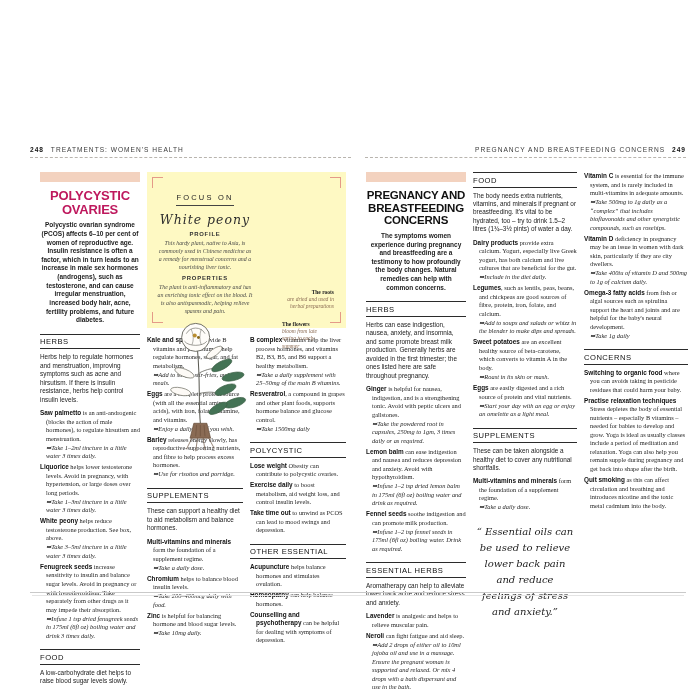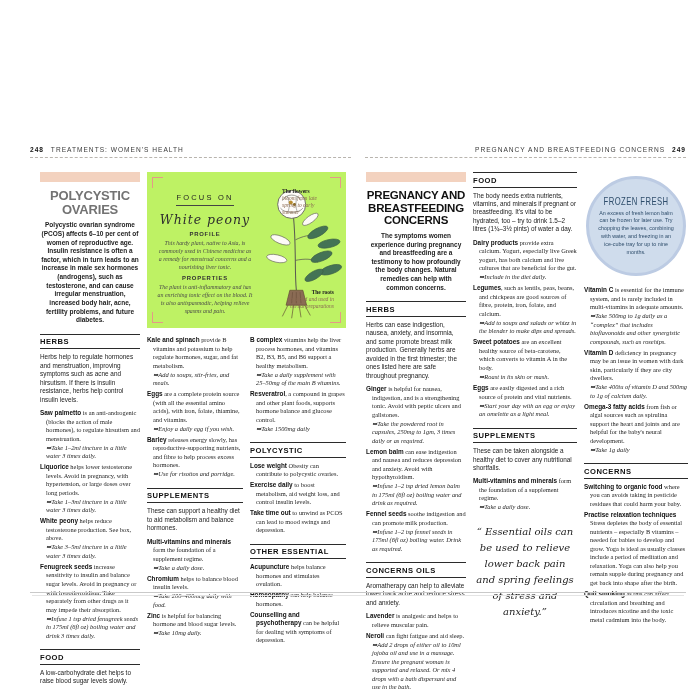--- a/index.html
+++ b/index.html
@@ -16,39 +16,39 @@
   
   .pages{display:flex;margin-top:14px;}
   .pageL{width:322px;padding-left:10px;box-sizing:border-box;display:flex;gap:7px;}
   .pageR{width:334px;padding-left:14px;box-sizing:border-box;display:flex;gap:7px;}
   .col{width:100px;flex:0 0 auto;}
   .colwide{width:199px;flex:0 0 auto;}
   .subcols{display:flex;gap:7px;margin-top:8px;}
   .subcol{width:96px;flex:0 0 auto;}
   .peach-bar{height:10px;background:#f3d2bf;margin-bottom:7px;}
   
-  .page-title{font-size:13px;line-height:1.05;font-weight:bold;color:#737373;text-align:center;
+  .page-title{font-size:13px;line-height:1.05;font-weight:bold;color:#be185d;text-align:center;
               margin:4px 0 5px;letter-spacing:-0.2px;}
   .page-title2{font-size:11.5px;line-height:1.1;font-weight:bold;color:#111;text-align:center;
               margin:4px 0 5px;letter-spacing:-0.2px;}
   .lead{font-size:6.5px;line-height:1.33;font-weight:bold;text-align:center;margin:0 0 8px;color:#1c1c1c;}
   
-  .shead{font-size:7.6px;font-weight:bold;letter-spacing:0.5px;color:#111;
+  .shead{font-size:7.6px;font-weight:normal;letter-spacing:0.5px;color:#111;
          border-top:1.5px solid #2b2b2b;border-bottom:1px solid #2b2b2b;
          padding:2.5px 0 2px;margin:9px 0 4px;}
   .shead.first{margin-top:0;}
   .sintro{font-size:6.4px;line-height:1.32;margin:0 0 5px;color:#222;}
   
   .entry{font-family:"Liberation Serif",serif;font-size:6.4px;line-height:1.33;color:#262626;
          padding-left:6px;text-indent:-6px;margin:0 0 2.5px;}
   .entry .en{font-family:"Liberation Sans",sans-serif;font-weight:bold;color:#111;}
   .entry .tip{font-style:italic;text-indent:0;margin-top:0.5px;}
   
-  .focus{position:relative;background:#bef264;height:156px;box-sizing:border-box;
-         padding:10px 16px 8px 10px;display:flex;}
+  .focus{position:relative;background:#fef9c3;height:156px;box-sizing:border-box;
+         padding:10px 16px 8px 10px;display:flex;flex-direction:column;}
   .corner{position:absolute;width:10px;height:10px;}
   .c-tl{top:5px;left:5px;border-top:1px solid #e49a88;border-left:1px solid #e49a88;}
   .c-tr{top:5px;right:5px;border-top:1px solid #e49a88;border-right:1px solid #e49a88;}
   .c-bl{bottom:5px;left:5px;border-bottom:1px solid #e49a88;border-left:1px solid #e49a88;}
   .c-br{bottom:5px;right:5px;border-bottom:1px solid #e49a88;border-right:1px solid #e49a88;}
   .focus-left{width:96px;text-align:center;padding-top:4px;}
   .focus-kicker{display:inline-block;font-size:7.5px;letter-spacing:2.2px;color:#222;
                 border-bottom:1px solid #444;padding-bottom:3px;}
   .focus-title{font-family:"DejaVu Serif",serif;font-style:italic;font-size:12.5px;color:#2e2e2e;
                margin:6px 0 3px;letter-spacing:1px;}
@@ -272,21 +272,21 @@
           </div>
           <div class="entry">
             <span class="en">Lemon balm</span><span> can ease indigestion and nausea and reduces depression and anxiety. Avoid with hypothyroidism.</span>
             <div class="tip">➥Infuse 1–2 tsp dried lemon balm in 175ml (6fl oz) boiling water and drink as required.</div>
           </div>
           <div class="entry">
             <span class="en">Fennel seeds</span><span> soothe indigestion and can promote milk production.</span>
             <div class="tip">➥Infuse 1–2 tsp fennel seeds in 175ml (6fl oz) boiling water. Drink as required.</div>
           </div>
 
-          <div class="shead">CONCERNS OILS</div>
+          <div class="shead">ESSENTIAL HERBS</div>
           <p class="sintro">Aromatherapy can help to alleviate lower back ache and reduce stress and anxiety.</p>
 
           <div class="entry">
             <span class="en">Lavender</span><span> is analgesic and helps to relieve muscular pain.</span>
           </div>
           <div class="entry">
             <span class="en">Neroli</span><span> can fight fatigue and aid sleep.</span>
             <div class="tip">➥Add 2 drops of either oil to 10ml jojoba oil and use in a massage. Ensure the pregnant woman is supported and relaxed. Or mix 4 drops with a bath dispersant and use in the bath.</div>
           </div>
         </div>
@@ -313,30 +313,24 @@
           </div>
 
           <div class="shead">SUPPLEMENTS</div>
           <p class="sintro">These can be taken alongside a healthy diet to cover any nutritional shortfalls.</p>
 
           <div class="entry">
             <span class="en">Multi-vitamins and minerals</span><span> form the foundation of a supplement regime.</span>
             <div class="tip">➥Take a daily dose.</div>
           </div>
 
-          <div class="quote">“ Essential oils can be used to relieve lower back pain and spring feelings of stress and anxiety.”</div>
+          <div class="quote">“ Essential oils can be used to relieve lower back pain and reduce feelings of stress and anxiety.”</div>
         </div>
 
         <div class="col" style="width:104px;">
-          <div class="badge-wrap">
-            <div class="badge">
-              <div class="badge-title">FROZEN FRESH</div>
-              <div class="badge-text">An excess of fresh lemon balm can be frozen for later use. Try chopping the leaves, combining with water, and freezing in an ice-cube tray for up to nine months.</div>
-            </div>
-          </div>
 
           <div class="entry">
             <span class="en">Vitamin C</span><span> is essential for the immune system, and is rarely included in multi-vitamins in adequate amounts.</span>
             <div class="tip">➥Take 500mg to 1g daily as a “complex” that includes bioflavonoids and other synergistic compounds, such as rosehips.</div>
           </div>
           <div class="entry">
             <span class="en">Vitamin D</span><span> deficiency in pregnancy may be an issue in women with dark skin, particularly if they are city dwellers.</span>
             <div class="tip">➥Take 400iu of vitamin D and 500mg to 1g of calcium daily.</div>
           </div>
           <div class="entry">

